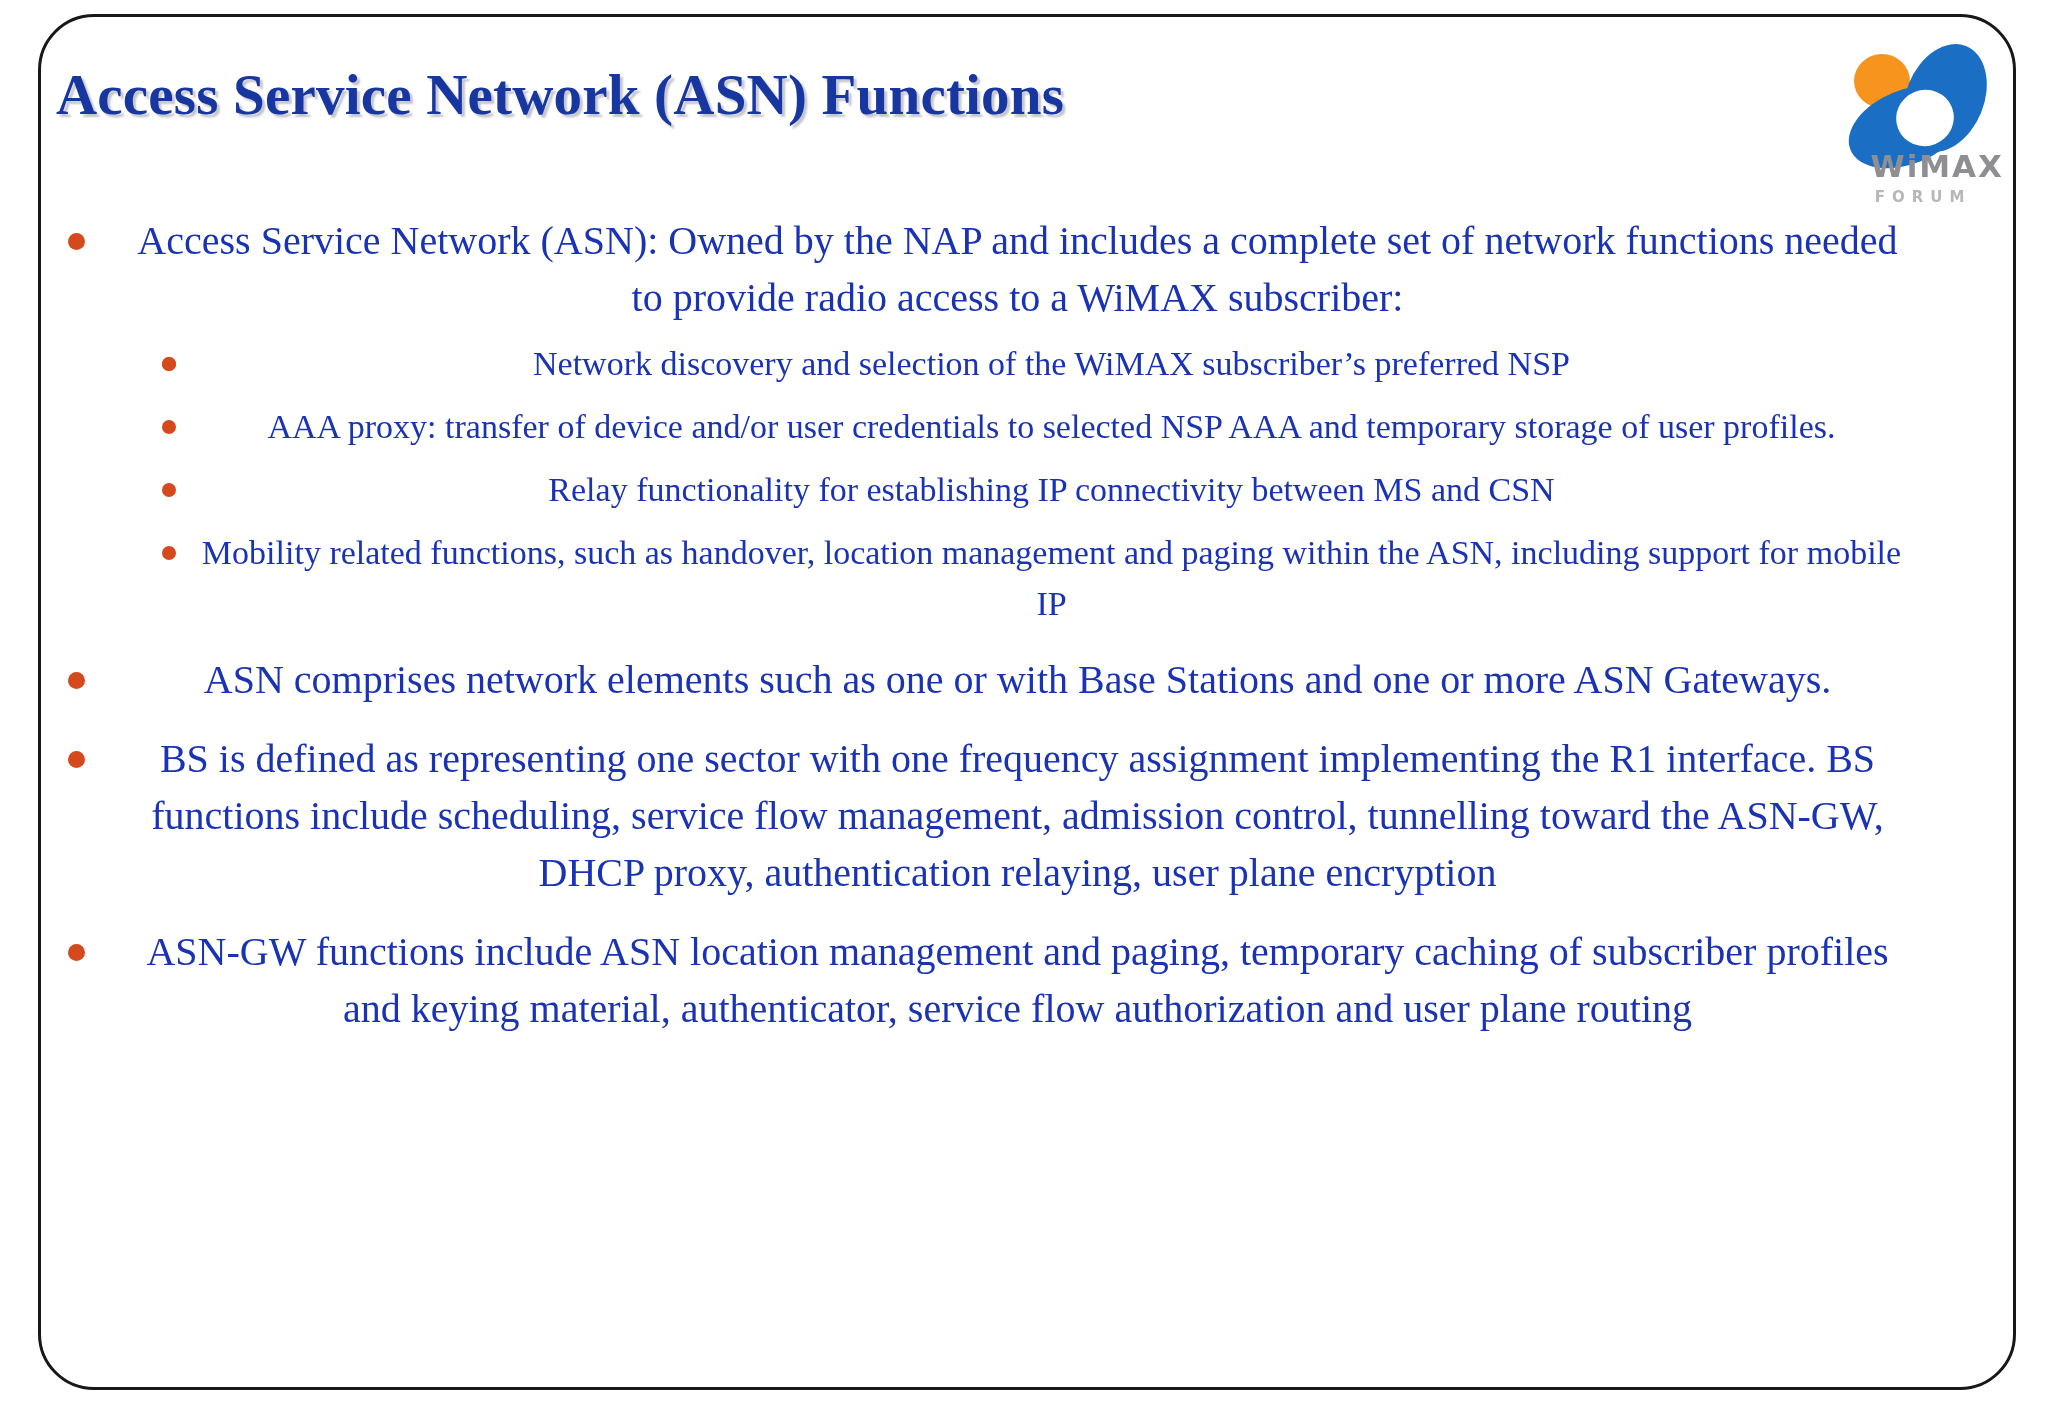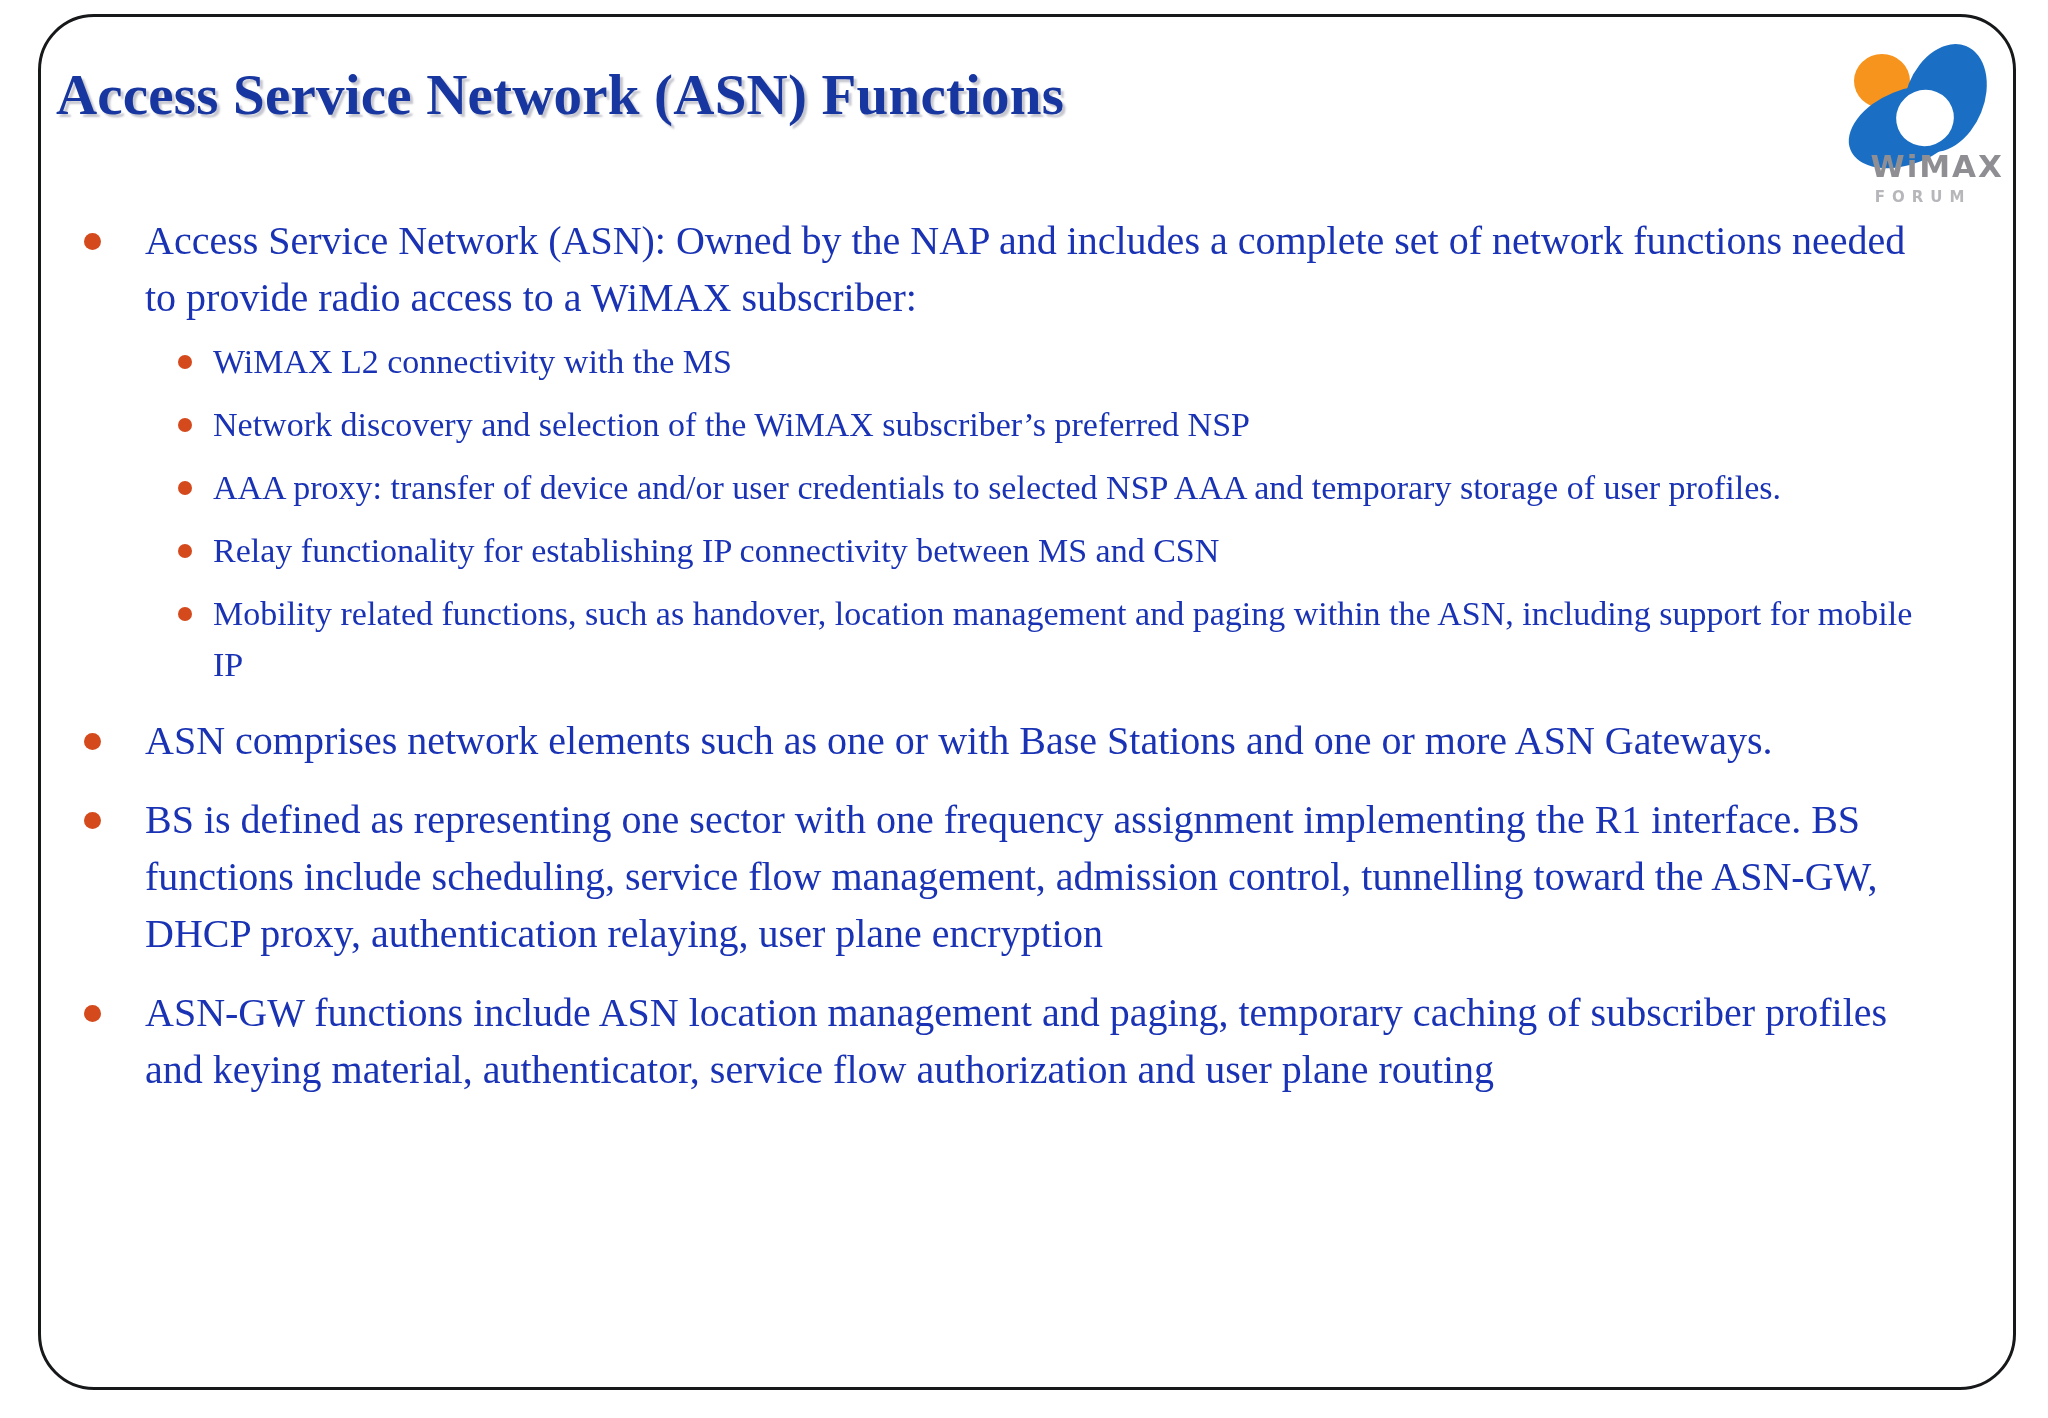--- a/index.html
+++ b/index.html
@@ -123,23 +123,24 @@
     font-family: "DejaVu Sans", "Liberation Sans", sans-serif;
     font-size: 15px;
     font-weight: bold;
     color: #b7b7bb;
     letter-spacing: 7px;
   }
 
   
   .body {
     position: absolute;
-    left: 72px;
+    left: 56px;
     top: 212px;
     width: 1850px;
+    text-align: center;
   }
 
   .bullet-l1 {
     position: relative;
     padding-left: 73px;
     margin: 0 0 16px 0;
     font-size: 40px;
     line-height: 57px;
     color: #1a33b4;
   }
@@ -201,21 +202,20 @@
   <div class="body">
 
     <div class="bullet-l1 tight">
       <span class="dot"></span>
       <span>Access Service Network (ASN): Owned by the NAP and includes a complete set of network functions needed to provide radio access to a WiMAX subscriber:</span>
     </div>
 
     <div class="sublist">
       <div class="bullet-l2">
         <span class="dot"></span>
-        <span>WiMAX L2 connectivity with the MS</span>
       </div>
       <div class="bullet-l2">
         <span class="dot"></span>
         <span>Network discovery and selection of the WiMAX subscriber’s preferred NSP</span>
       </div>
       <div class="bullet-l2">
         <span class="dot"></span>
         <span>AAA proxy: transfer of device and/or user credentials to selected NSP AAA and temporary storage of user profiles.</span>
       </div>
       <div class="bullet-l2">

